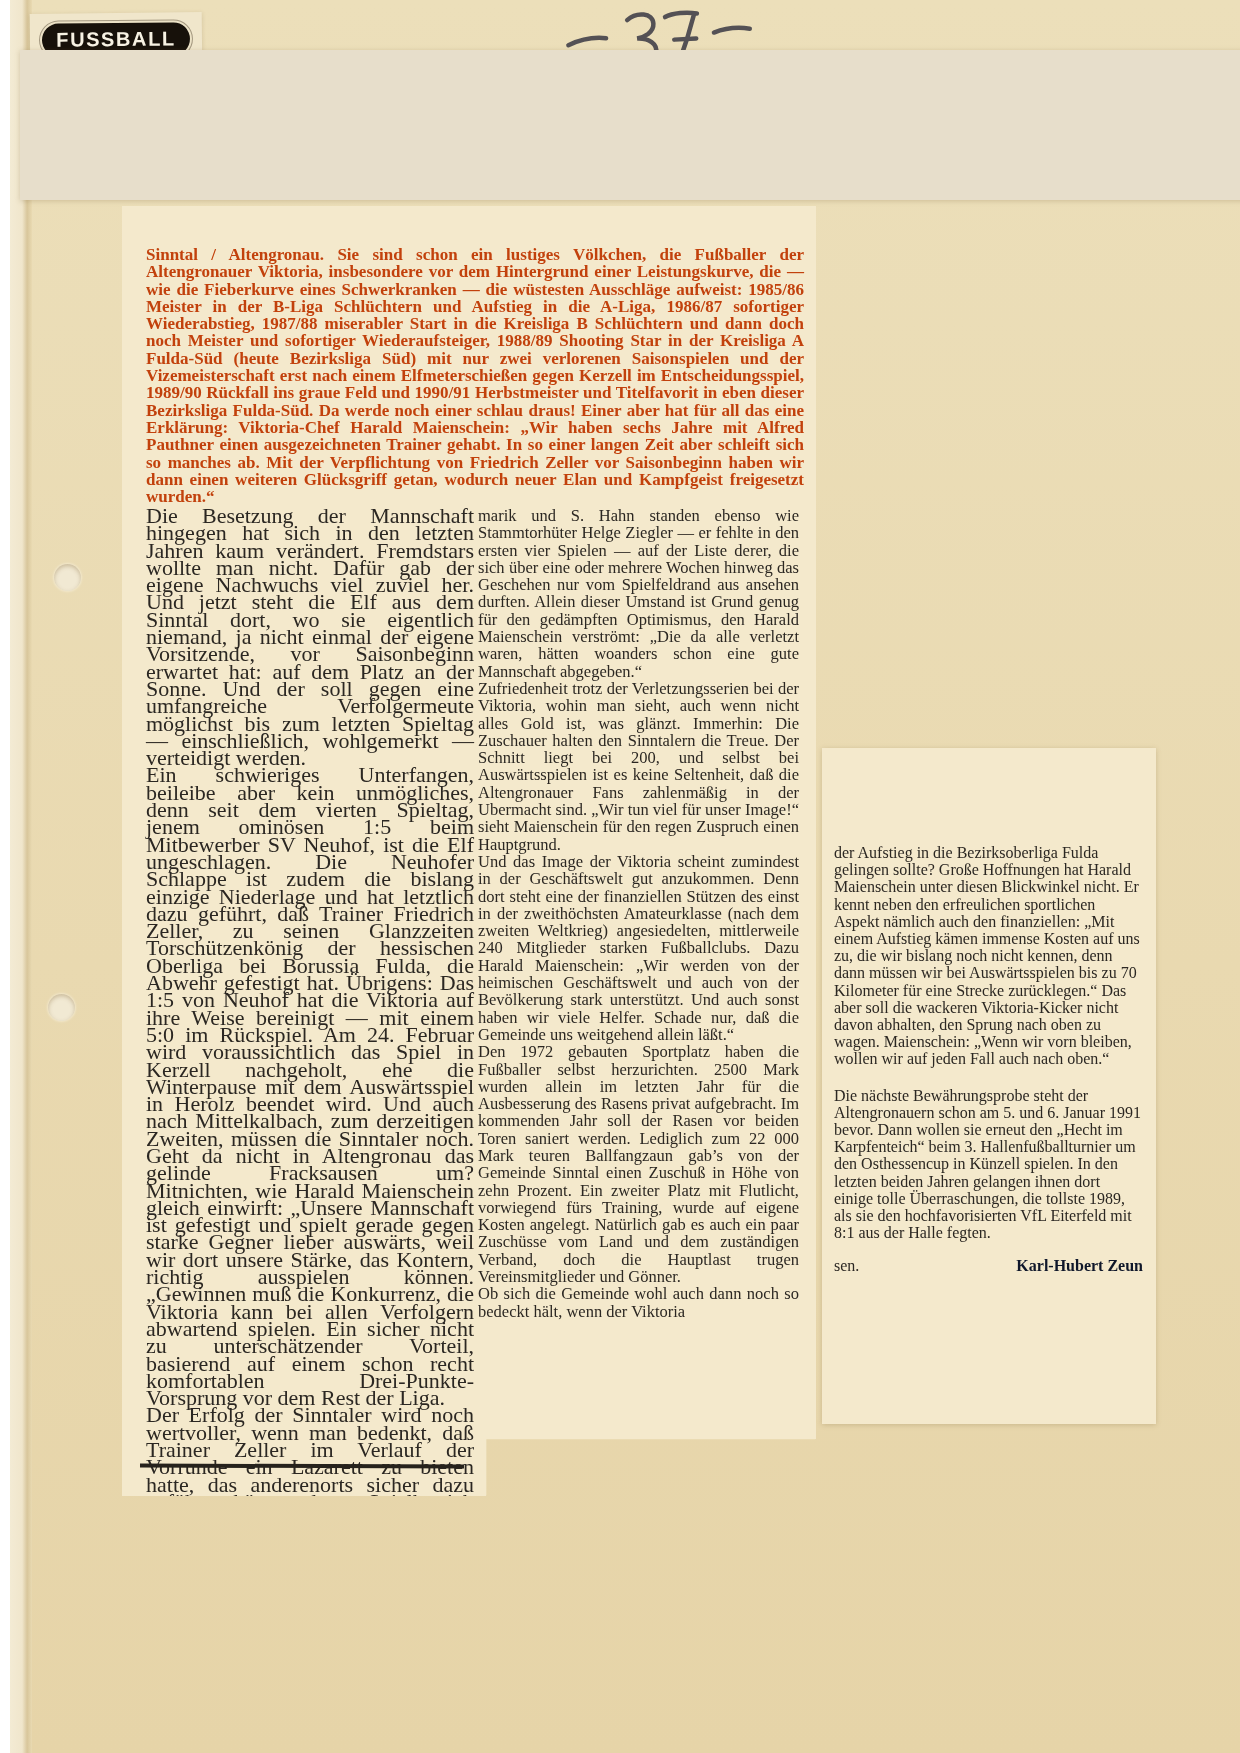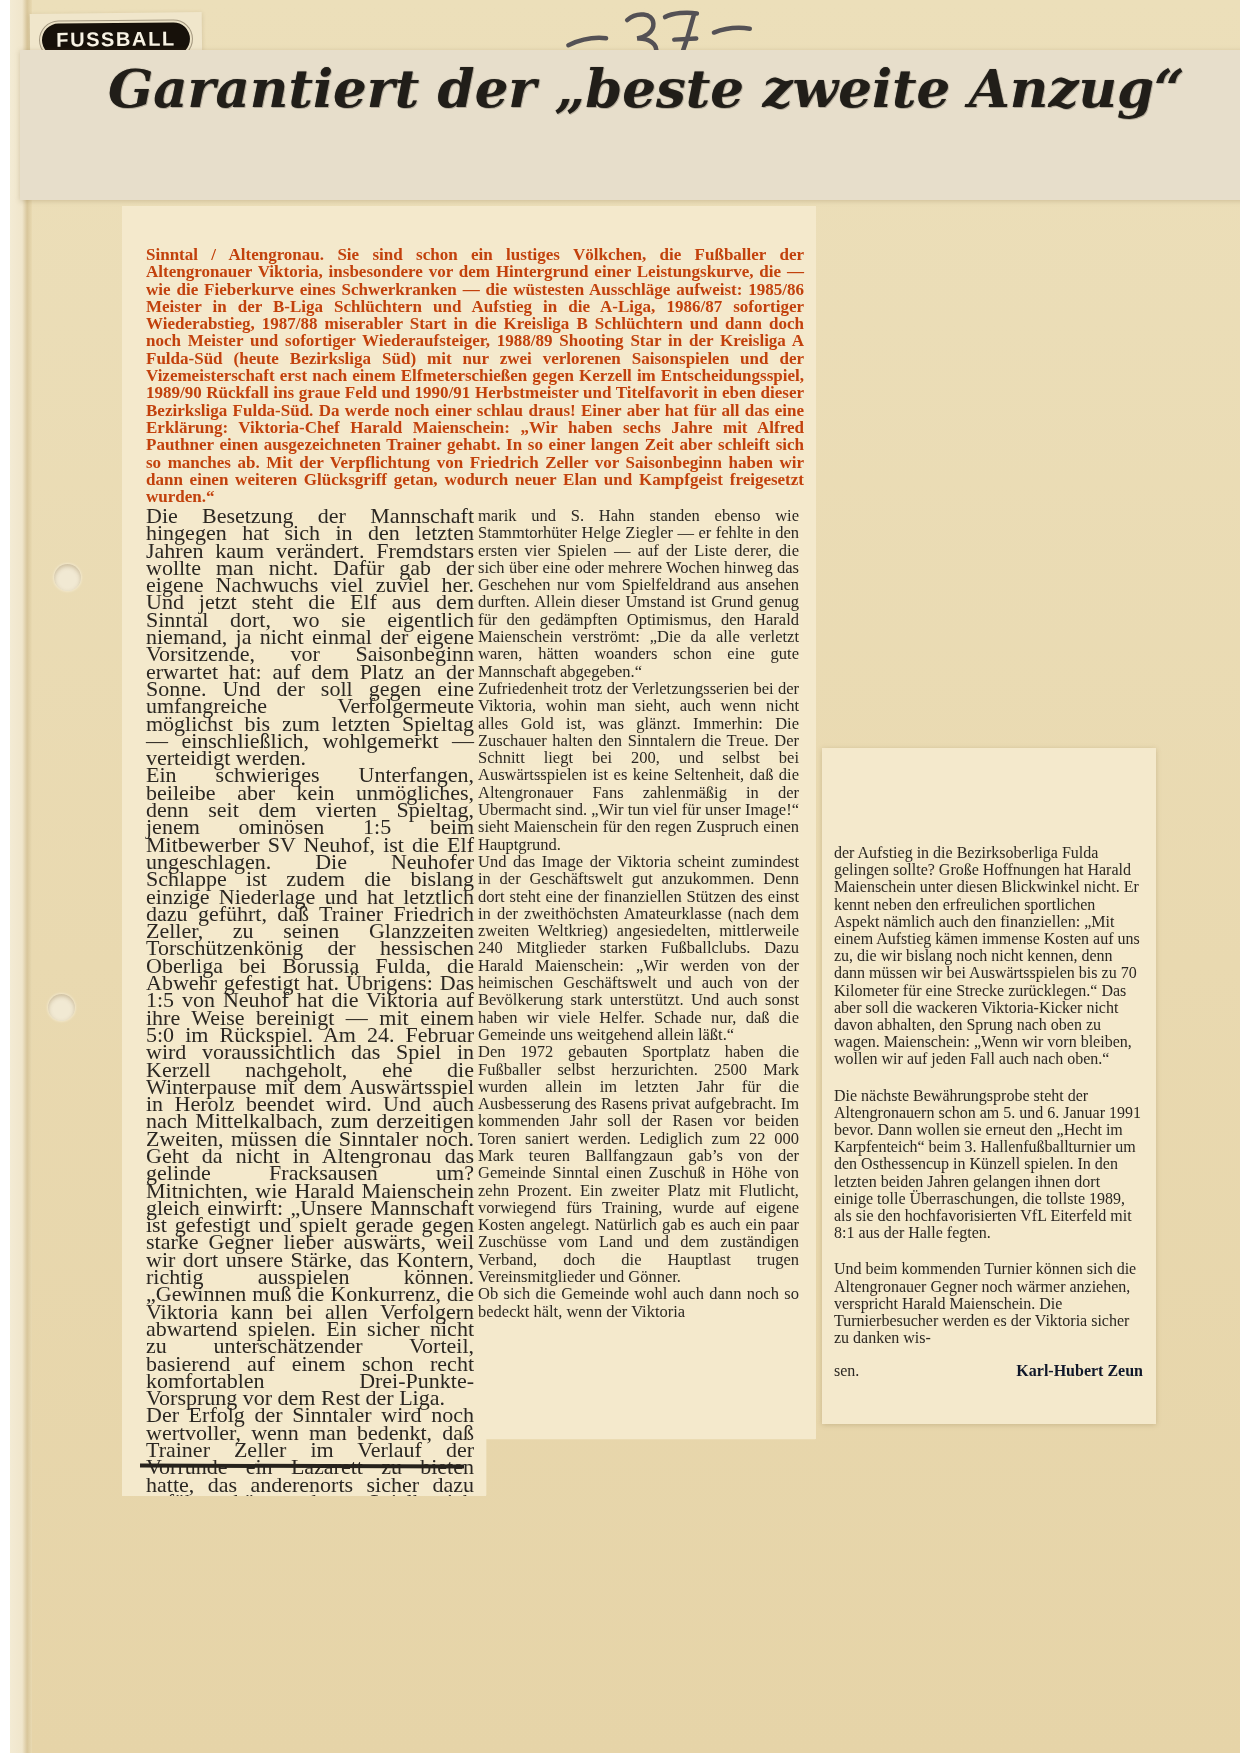--- a/index.html
+++ b/index.html
@@ -106,21 +106,20 @@
       <path d="M6 36 C 18 31, 32 29, 44 31"></path>
       <path d="M66 14 C 76 6, 92 8, 92 19 C 92 28, 82 32, 75 33 C 86 33, 96 39, 93 49 C 90 59, 72 60, 63 52"></path>
       <path d="M104 13 C 112 9, 126 9, 136 11"></path>
       <path d="M133 12 C 128 28, 122 44, 116 58"></path>
       <path d="M112 36 L 134 36"></path>
       <path d="M152 31 C 164 27, 178 27, 188 29"></path>
     </g>
   </svg>
 
   <div class="headline-strip">
-    <div class="hl hl1">Garantiert der „beste zweite Anzug“</div>
   </div>
 
   <div class="ghost" style="left:150px;top:232px;width:580px;height:12px;"></div>
   <div class="ghost" style="left:430px;top:668px;width:290px;height:10px;"></div>
 
   <div class="main-clip">
     <p class="lead">Sinntal / Altengronau. Sie sind schon ein lustiges Völkchen, die Fußballer der Altengronauer Viktoria, insbesondere vor dem Hintergrund einer Leistungskurve, die — wie die Fieberkurve eines Schwerkranken — die wüstesten Ausschläge aufweist: 1985/86 Meister in der B-Liga Schlüchtern und Aufstieg in die A-Liga, 1986/87 sofortiger Wiederabstieg, 1987/88 miserabler Start in die Kreisliga B Schlüchtern und dann doch noch Meister und sofortiger Wiederaufsteiger, 1988/89 Shooting Star in der Kreisliga A Fulda-Süd (heute Bezirksliga Süd) mit nur zwei verlorenen Saisonspielen und der Vizemeisterschaft erst nach einem Elfmeterschießen gegen Kerzell im Entscheidungsspiel, 1989/90 Rückfall ins graue Feld und 1990/91 Herbstmeister und Titelfavorit in eben dieser Bezirksliga Fulda-Süd. Da werde noch einer schlau draus! Einer aber hat für all das eine Erklärung: Viktoria-Chef Harald Maienschein: „Wir haben sechs Jahre mit Alfred Pauthner einen ausgezeichneten Trainer gehabt. In so einer langen Zeit aber schleift sich so manches ab. Mit der Verpflichtung von Friedrich Zeller vor Saisonbeginn haben wir dann einen weiteren Glücksgriff getan, wodurch neuer Elan und Kampfgeist freigesetzt wurden.“</p>
 
     <div class="col col1">
       <p>Die Besetzung der Mannschaft hingegen hat sich in den letzten Jahren kaum verändert. Fremdstars wollte man nicht. Dafür gab der eigene Nachwuchs viel zuviel her. Und jetzt steht die Elf aus dem Sinntal dort, wo sie eigentlich niemand, ja nicht einmal der eigene Vorsitzende, vor Saisonbeginn erwartet hat: auf dem Platz an der Sonne. Und der soll gegen eine umfangreiche Verfolgermeute möglichst bis zum letzten Spieltag — einschließlich, wohlgemerkt — verteidigt werden.</p>
@@ -136,21 +135,20 @@
       <p>Ob sich die Gemeinde wohl auch dann noch so bedeckt hält, wenn der Viktoria</p>
     </div>
 
     <div class="rule"></div>
   </div>
 
   <div class="right-clip">
     <div class="col3">
       <p>der Aufstieg in die Bezirksoberliga Fulda gelingen sollte? Große Hoffnungen hat Harald Maienschein unter diesen Blickwinkel nicht. Er kennt neben den erfreulichen sportlichen Aspekt nämlich auch den finanziellen: „Mit einem Aufstieg kämen immense Kosten auf uns zu, die wir bislang noch nicht kennen, denn dann müssen wir bei Auswärtsspielen bis zu 70 Kilometer für eine Strecke zurücklegen.“ Das aber soll die wackeren Viktoria-Kicker nicht davon abhalten, den Sprung nach oben zu wagen. Maienschein: „Wenn wir vorn bleiben, wollen wir auf jeden Fall auch nach oben.“</p>
       <p class="gap">Die nächste Bewährungsprobe steht der Altengronauern schon am 5. und 6. Januar 1991 bevor. Dann wollen sie erneut den „Hecht im Karpfenteich“ beim 3. Hallenfußballturnier um den Osthessencup in Künzell spielen. In den letzten beiden Jahren gelangen ihnen dort einige tolle Überraschungen, die tollste 1989, als sie den hochfavorisierten VfL Eiterfeld mit 8:1 aus der Halle fegten.</p>
-      <p class="gap">Und beim kommenden Turnier können sich die Altengronauer Gegner noch wärmer anziehen, verspricht Harald Maienschein. Die Turnierbesucher werden es der Viktoria sicher zu danken wis-</p>
       <div class="byline-row">
         <span>sen.</span>
         <span class="author">Karl-Hubert Zeun</span>
       </div>
     </div>
   </div>
 
 </div>
 
 </body></html>

